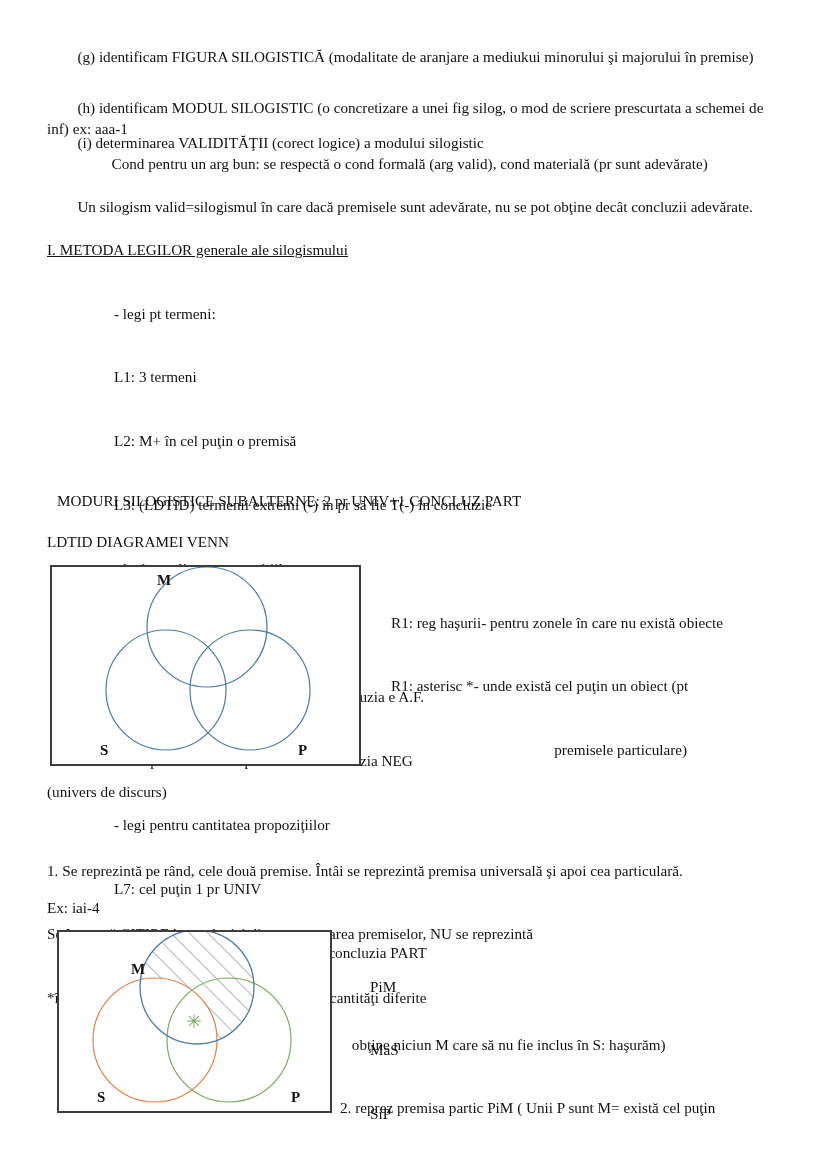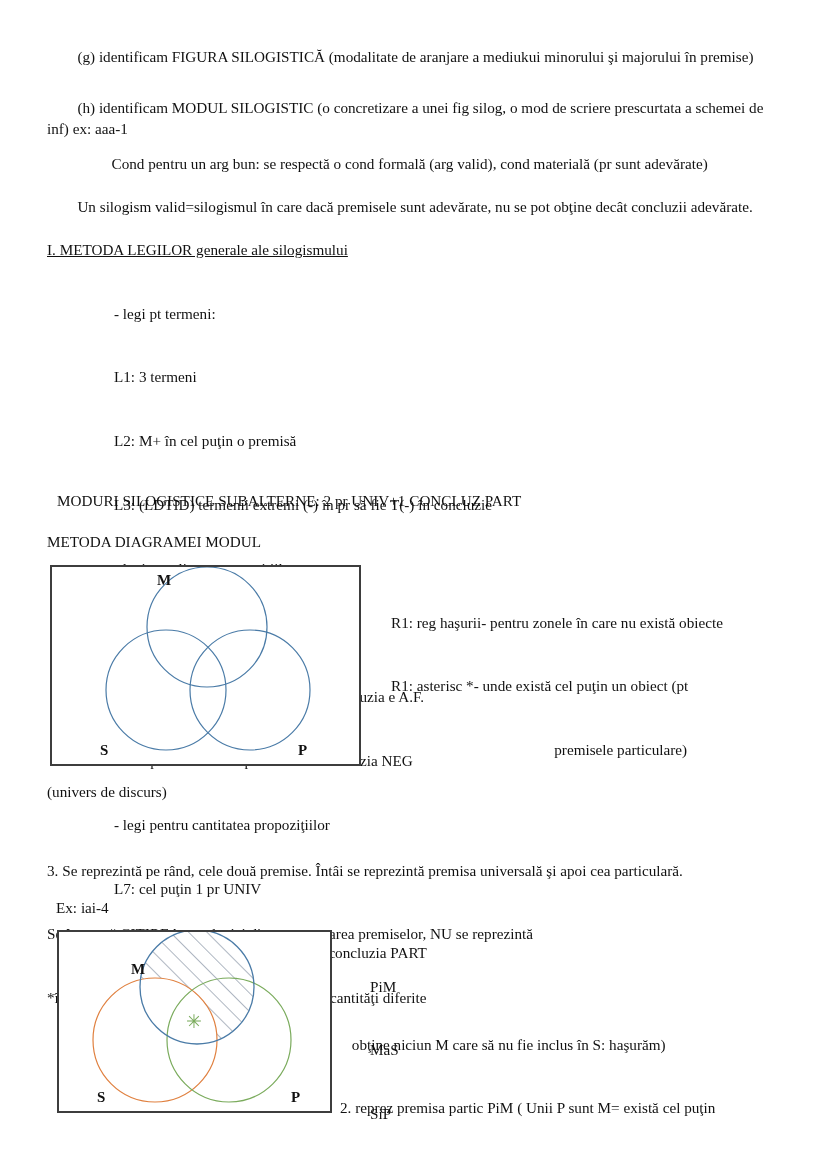--- a/index.html
+++ b/index.html
@@ -39,21 +39,21 @@
   #metoda-legilor-title { left: 47px; top: 239px; width: 600px; text-decoration: underline; }
   #legi-list  { left: 114px; top: 260px; width: 560px; }
 
   #moduri-line { left: 57px;  top: 490px; width: 600px; }
   #venn-title  { left: 47px;  top: 531px; width: 500px; }
 
   #r1-lines    { left: 391px; top: 569px; width: 420px; }
 
   #univers-line { left: 47px; top: 781px; width: 400px; }
   #steps-block  { left: 47px; top: 817px; width: 760px; }
-  #ex-line      { left: 47px; top: 897px; width: 300px; margin-left: 9px; }
+  #ex-line      { left: 47px; top: 897px; width: 300px; }
 
   #premises-block { left: 370px; top: 933px; width: 160px; }
   #explain-block  { left: 340px; top: 991px; width: 470px; }
   #explain-block .ln { display:block; }
   #explain-block .ln.sub { padding-left: 8px; }
 
   
   .venn-box {
     position: absolute;
     border: 2px solid #3d3d3d;
@@ -72,40 +72,41 @@
     fill: #111111;
   }
 </style>
 </head>
 <body>
 
 <div class="page">
 
   <div class="blk" id="para-g">        (g) identificam FIGURA SILOGISTICĂ (modalitate de aranjare a mediukui minorului şi majorului în premise)</div>
   <div class="blk" id="para-h">        (h) identificam MODUL SILOGISTIC (o concretizare a unei fig silog, o mod de scriere prescurtata a schemei de inf) ex: aaa-1</div>
+  <div class="blk" id="para-i">        (i) determinarea VALIDITĂŢII (corect logice) a modului silogistic</div>
   <div class="blk" id="para-cond">                 Cond pentru un arg bun: se respectă o cond formală (arg valid), cond materială (pr sunt adevărate)</div>
   <div class="blk" id="para-valid">        Un silogism valid=silogismul în care dacă premisele sunt adevărate, nu se pot obţine decât concluzii adevărate.</div>
 
   <div class="blk" id="metoda-legilor-title">I. METODA LEGILOR generale ale silogismului</div>
   <div class="blk" id="legi-list">
     <div>- legi pt termeni:</div>
     <div>L1: 3 termeni</div>
     <div>L2: M+ în cel puţin o premisă</div>
     <div>L3: (LDTID) termenii extremi (-) în pr să fie T(-) în concluzie</div>
     <div>- legi pt calitatea propoziţiilor</div>
     <div>L4: cel puţin o premisă afirmativă</div>
     <div>L5: dacă ambele premise sunt AF- concluzia e A.F.</div>
     <div>L6: o premisă AF+ o prem NEG- concluzia NEG</div>
     <div>- legi pentru cantitatea propoziţiilor</div>
     <div>L7: cel puţin 1 pr UNIV</div>
     <div>L8: dacă o pr UNIV+ o prem Part- concluzia PART</div>
   </div>
 
   <div class="blk" id="moduri-line">MODURI SILOGISTICE SUBALTERNE: 2 pr UNIV+1 CONCLUZ PART</div>
-  <div class="blk" id="venn-title">METODA DIAGRAMEI MODUL</div>
+  <div class="blk" id="venn-title">LDTID DIAGRAMEI VENN</div>
 
   <div class="venn-box" id="venn-box-1">
     <svg viewBox="0 0 307 197" preserveAspectRatio="none">
       <circle cx="155" cy="60" r="60" fill="none" stroke="#4a7ba7" stroke-width="1.2"></circle>
       <circle cx="114" cy="123" r="60" fill="none" stroke="#4a7ba7" stroke-width="1.2"></circle>
       <circle cx="198" cy="123" r="60" fill="none" stroke="#4a7ba7" stroke-width="1.2"></circle>
       <text class="venn-label" x="105" y="18">M</text>
       <text class="venn-label" x="48" y="188">S</text>
       <text class="venn-label" x="246" y="188">P</text>
     </svg>
@@ -113,21 +114,21 @@
 
   <div class="blk" id="r1-lines">
     <div>R1: reg haşurii- pentru zonele în care nu există obiecte</div>
     <div>R1: asterisc *- unde există cel puţin un obiect (pt</div>
     <div>                                           premisele particulare)</div>
   </div>
 
   <div class="blk" id="univers-line">(univers de discurs)</div>
 
   <div class="blk" id="steps-block">
-    <div>3. Se reprezintă pe rând, cele două premise. Întâi se reprezintă premisa universală şi apoi cea particulară.</div>
+    <div>1. Se reprezintă pe rând, cele două premise. Întâi se reprezintă premisa universală şi apoi cea particulară.</div>
     <div>Se încearcă CITIREA concluziei din reprezentarea premiselor, NU se reprezintă</div>
     <div>*întâi sunt reprezentate UNIVERSALELE- la cantităţi diferite</div>
   </div>
 
   <div class="blk" id="ex-line">Ex: iai-4</div>
 
   <div class="venn-box" id="venn-box-2">
     <svg viewBox="0 0 271 179" preserveAspectRatio="none">
       <defs>
         <pattern id="hatch" width="13" height="13" patternUnits="userSpaceOnUse" patternTransform="rotate(-45)">

